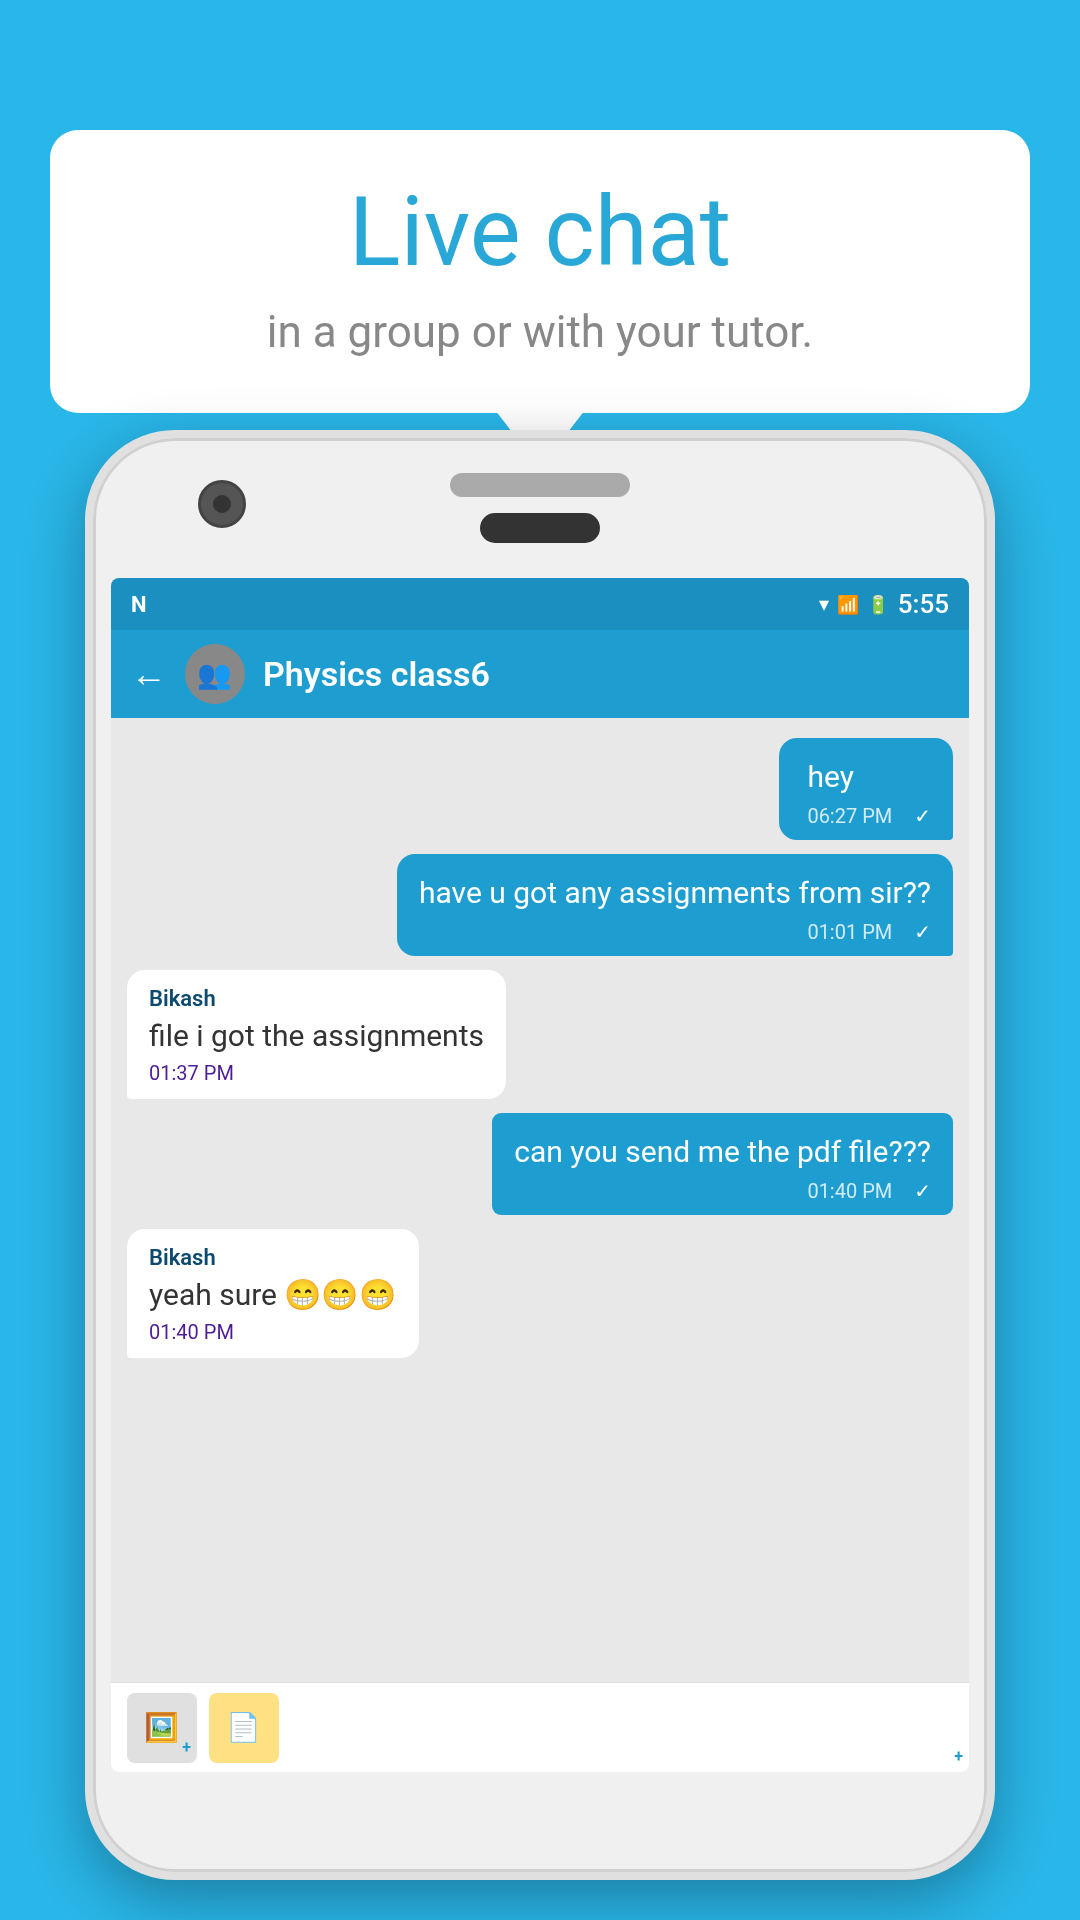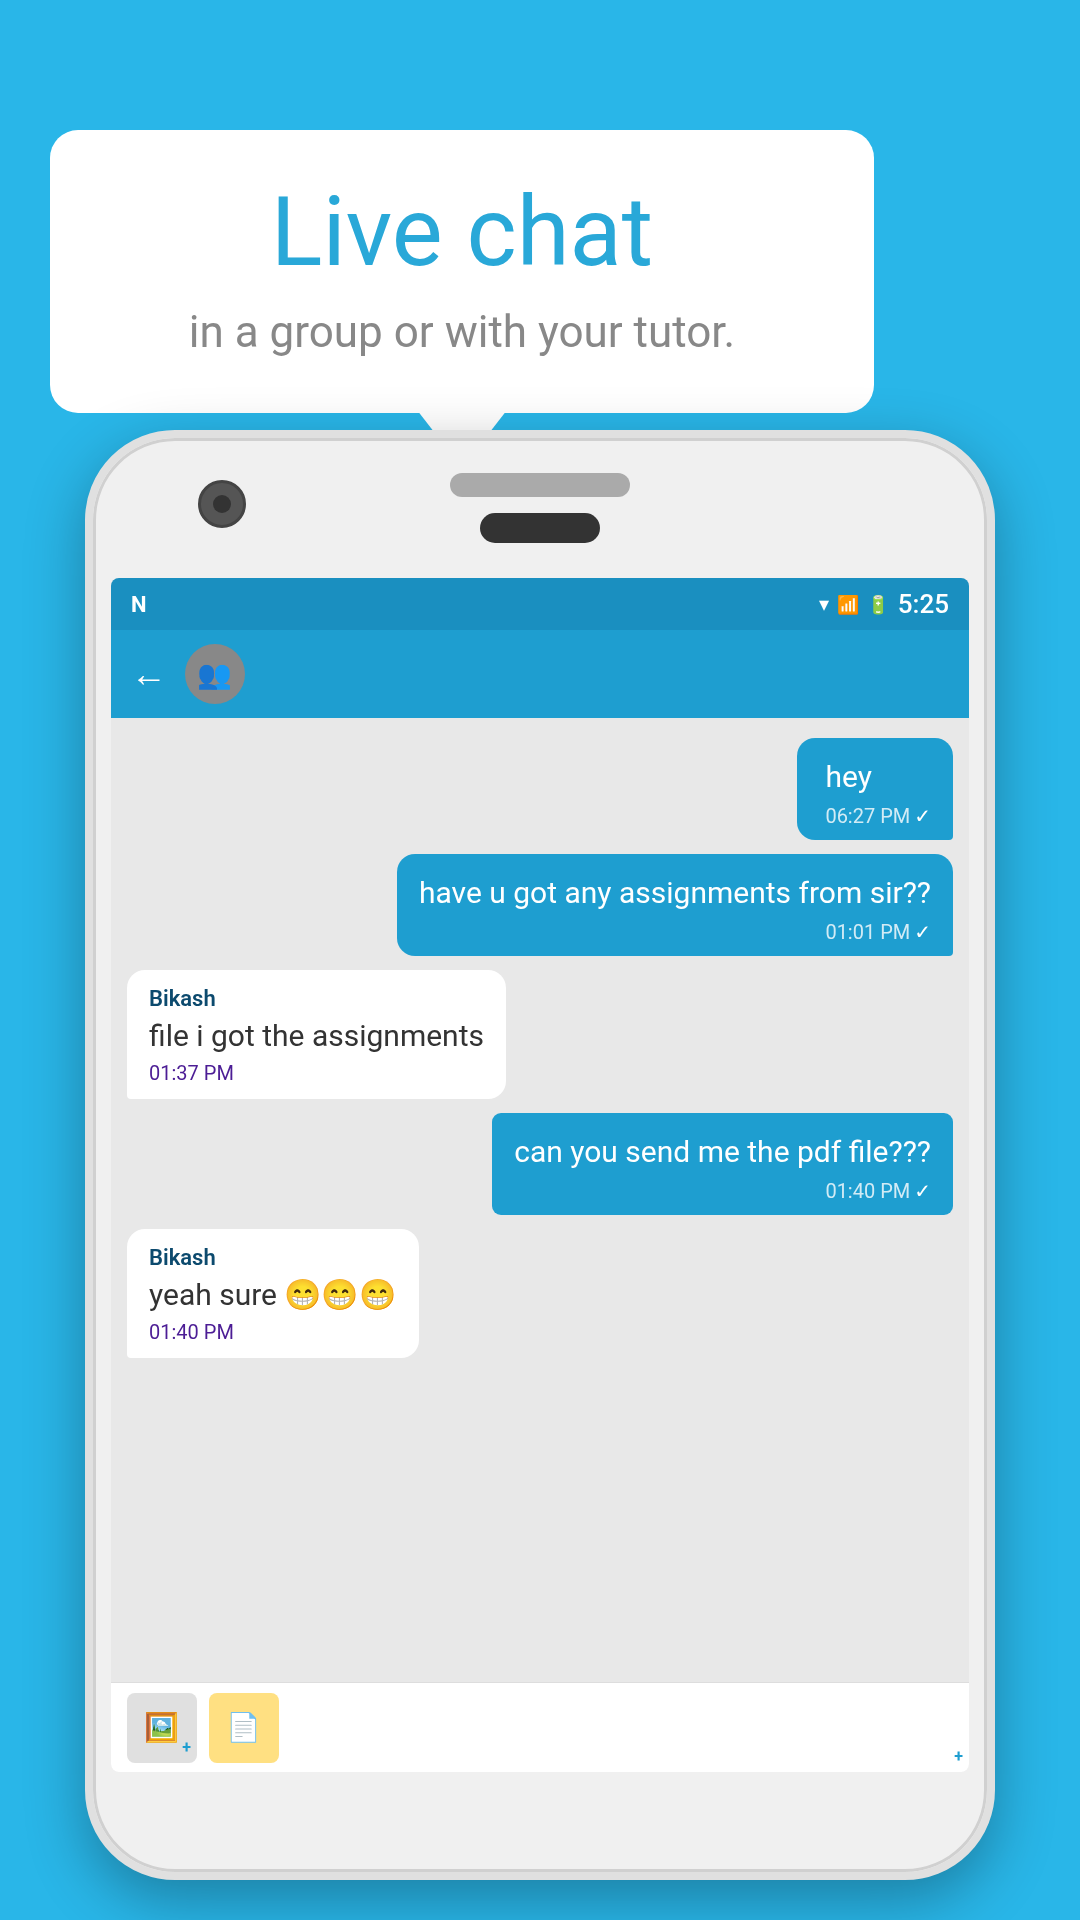--- a/index.html
+++ b/index.html
@@ -11,21 +11,21 @@
       font-family: 'Roboto', Arial, sans-serif;
       overflow: hidden;
       position: relative;
     }
 
     
     .speech-bubble {
       position: absolute;
       top: 130px;
       left: 50px;
-      width: 824px;
+      width: 980px;
       background: white;
       border-radius: 28px;
       padding: 50px 60px 55px;
       text-align: center;
     }
     .speech-bubble::after {
       content: '';
       position: absolute;
       bottom: -55px;
       left: 50%;
@@ -247,21 +247,21 @@
       position: relative;
     }
     .msg-text {
       font-size: 30px;
       line-height: 1.4;
     }
     .msg-meta {
       display: flex;
       align-items: center;
       justify-content: flex-end;
-      gap: 4px;
+      gap: 22px;
       margin-top: 6px;
     }
     .msg-time {
       font-size: 20px;
       opacity: 0.8;
     }
     .msg-tick {
       font-size: 20px;
     }
     .msg-sender {
@@ -341,29 +341,30 @@
     <div class="screen-inner">
 
       <div class="status-bar">
         <div class="status-left">
           <span class="status-icon-n">N</span>
         </div>
         <div class="status-right">
           <span class="wifi-icon">▾</span>
           <span style="color:white;font-size:18px;">📶</span>
           <span class="battery-icon">🔋</span>
-          <span class="status-time">5:25</span>
+          <span class="status-time">5:55</span>
         </div>
       </div>
 
       <div class="app-toolbar">
         <span class="back-arrow">←</span>
         <div class="group-avatar">
           <span class="group-avatar-icon">👥</span>
         </div>
+        <span class="toolbar-title">Physics class6</span>
       </div>
 
       <div class="chat-area">
 
         <div class="msg-out" style="align-self:flex-end;padding-left:28px;">
           <div class="msg-text">hey</div>
           <div class="msg-meta">
             <span class="msg-time">06:27 PM</span>
             <span class="msg-tick">✓</span>
           </div>

